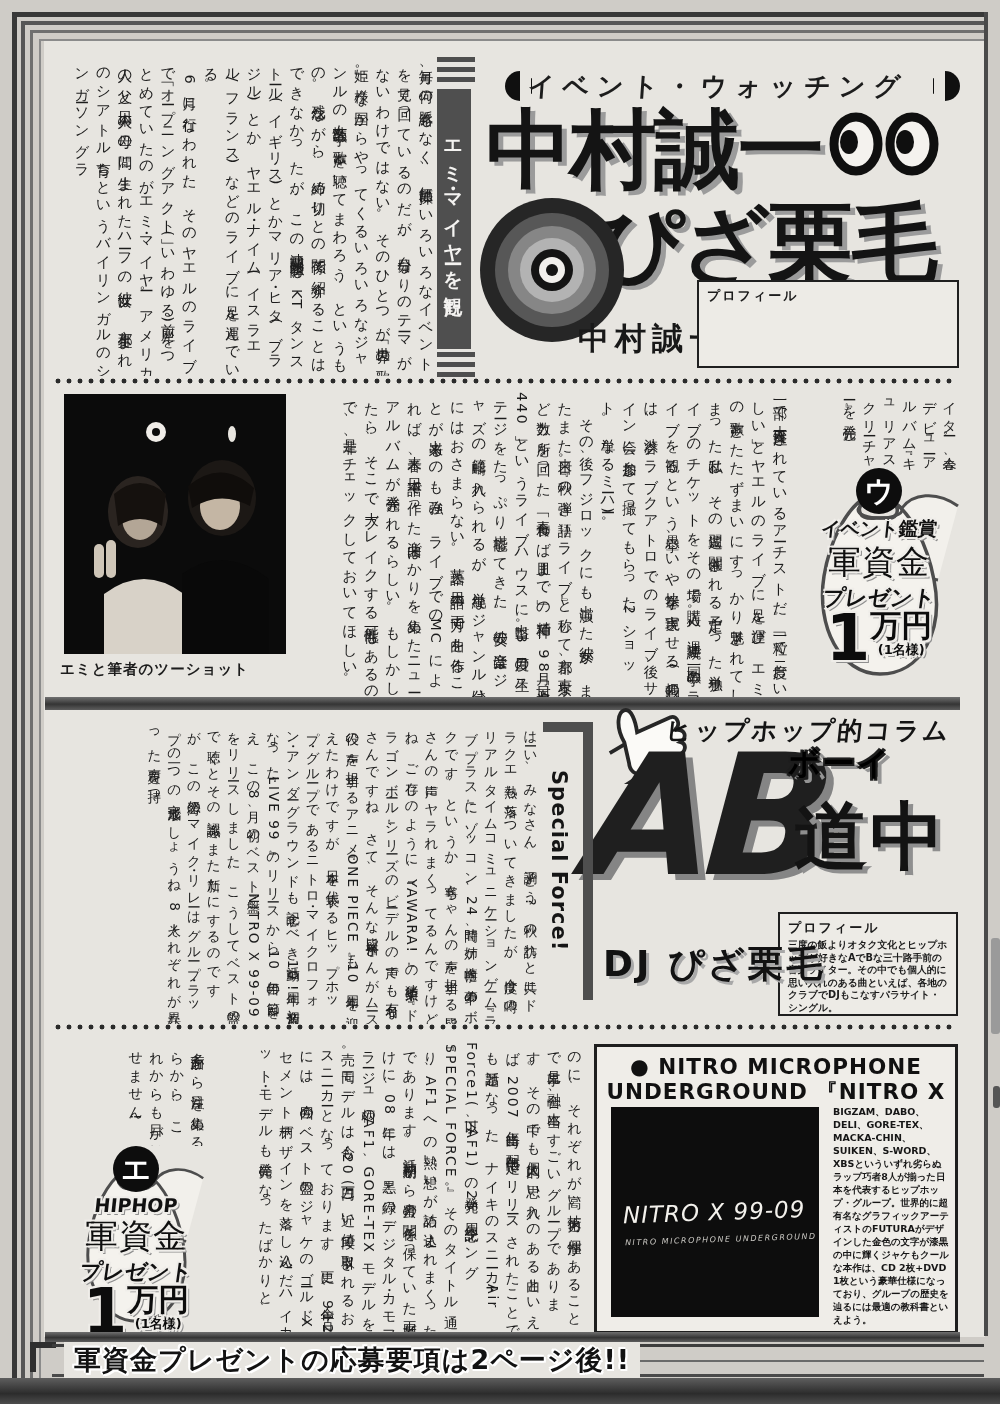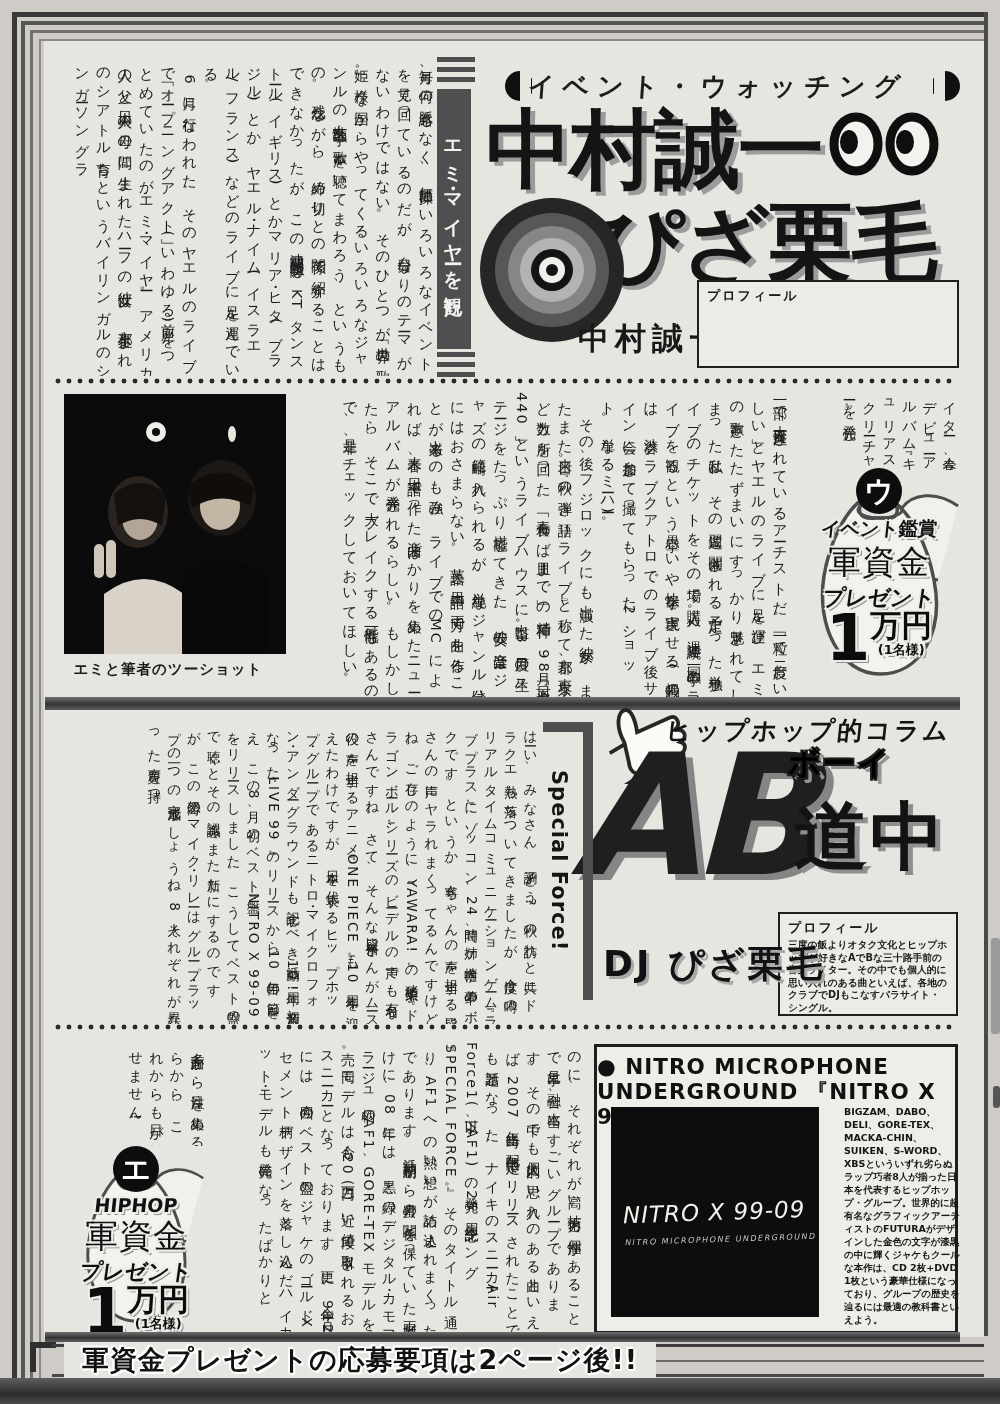--- a/index.html
+++ b/index.html
@@ -68,21 +68,21 @@
   #eyes-icon{left:828px;top:112px;}
   #bullseye-icon{left:478px;top:196px;}
   #s1-author{left:578px;top:318px;font-size:31px;font-weight:800;letter-spacing:6px;color:#181818;}
   #s1-profile{left:697px;top:280px;width:262px;height:88px;}
   #dotline1{left:55px;top:378px;width:902px;}
 
   
   #s2-top{left:812px;top:392px;width:148px;height:78px;font-size:14px;line-height:20px;}
   #s2-main{left:286px;top:392px;width:504px;height:308px;font-size:14.5px;line-height:21.5px;}
   #s2-photo{left:64px;top:394px;width:222px;height:260px;background:#0b0b0b;}
-  #s2-caption{left:48px;top:660px;width:240px;font-size:14.5px;font-weight:800;letter-spacing:1px;text-align:center;}
+  #s2-caption{left:60px;top:660px;width:240px;font-size:14.5px;font-weight:800;letter-spacing:1px;}
   #bar1{left:45px;top:697px;width:915px;height:13px;}
 
   
   .prize{text-align:center;}
   .prize .bag{position:absolute;left:0;top:0;}
   .prize > div{position:relative;}
   .pbadge{
     width:46px;height:46px;border-radius:50%;background:#0d0d0d;color:#fff;
     font-size:29px;font-weight:900;line-height:46px;margin:0 auto;
   }
@@ -120,45 +120,45 @@
     position:absolute;left:4px;top:38px;writing-mode:vertical-rl;
     font-size:21px;font-weight:800;letter-spacing:1px;color:#151515;
   }
   #s3-body{left:60px;top:722px;width:480px;height:302px;font-size:13.5px;line-height:19.8px;}
   #dotline2{left:55px;top:1024px;width:902px;}
 
   
   #s4-main{left:213px;top:1042px;width:372px;height:296px;font-size:14px;line-height:20.6px;}
   #s4-end{left:76px;top:1042px;width:132px;height:104px;font-size:14px;line-height:20.6px;}
   #nitro-box{left:594px;top:1044px;width:364px;height:290px;border:3px solid #1e1e1e;background:#efede8;box-sizing:border-box;}
-  .nitro-title{font-size:21.5px;font-weight:800;letter-spacing:1px;line-height:25px;color:#111;}
+  .nitro-title{text-align:center;font-size:21.5px;font-weight:800;letter-spacing:1px;line-height:25px;color:#111;}
   #nitro-title-wrap{position:absolute;left:0;top:7px;width:100%;}
   #album-cover{position:absolute;left:14px;top:60px;width:208px;height:210px;background:#0d0d0d;overflow:hidden;}
   #cover-title{
     position:absolute;left:12px;top:92px;width:190px;color:#f3f1ec;
     font-size:23px;font-style:italic;letter-spacing:1px;white-space:nowrap;transform:rotate(-2deg);
   }
   #cover-sub{
     position:absolute;left:14px;top:128px;width:190px;color:#c9c7c2;
     font-size:8px;font-style:italic;letter-spacing:1.5px;white-space:nowrap;transform:rotate(-2deg);
   }
   #nitro-review{
-    position:absolute;left:247px;top:58px;width:118px;
+    position:absolute;left:236px;top:58px;width:118px;
     font-size:9.5px;line-height:13px;font-weight:700;color:#161616;white-space:pre-line;
   }
   #bar2{left:45px;top:1332px;width:915px;height:10px;}
 
   
   #banner-corner{left:30px;top:1342px;width:26px;height:30px;border-left:6px solid #2f2f2f;border-top:6px solid #2f2f2f;box-sizing:border-box;}
   #banner-rule-top{left:52px;top:1344px;width:932px;height:3px;background:#3d3d3d;}
   #banner-rule-mid{left:470px;top:1360px;width:514px;height:2px;background:#6a6a6a;}
   #banner-rule-bot{left:52px;top:1374px;width:932px;height:3px;background:#4a4a4a;}
   #banner-text{
     left:64px;top:1342px;font-size:27px;font-weight:900;letter-spacing:1px;color:#121212;
-    background:#e7e5e0;padding:0 18px;
+    background:#e7e5e0;padding:0 10px;
     text-shadow:-2px 0 0 #fff,2px 0 0 #fff,0 -2px 0 #fff,0 2px 0 #fff,2px 2px 0 #fff,-2px -2px 0 #fff;
   }
   #bigbar{left:0px;top:1378px;width:1000px;height:26px;background:linear-gradient(180deg,#5e5e5e,#2c2c2c 60%,#4c4c4c);}
 </style>
 </head>
 <body>
 
 <div class="abs" id="paper"></div>
 <div class="abs" id="ft1"></div>
 <div class="abs" id="ft2"></div>

